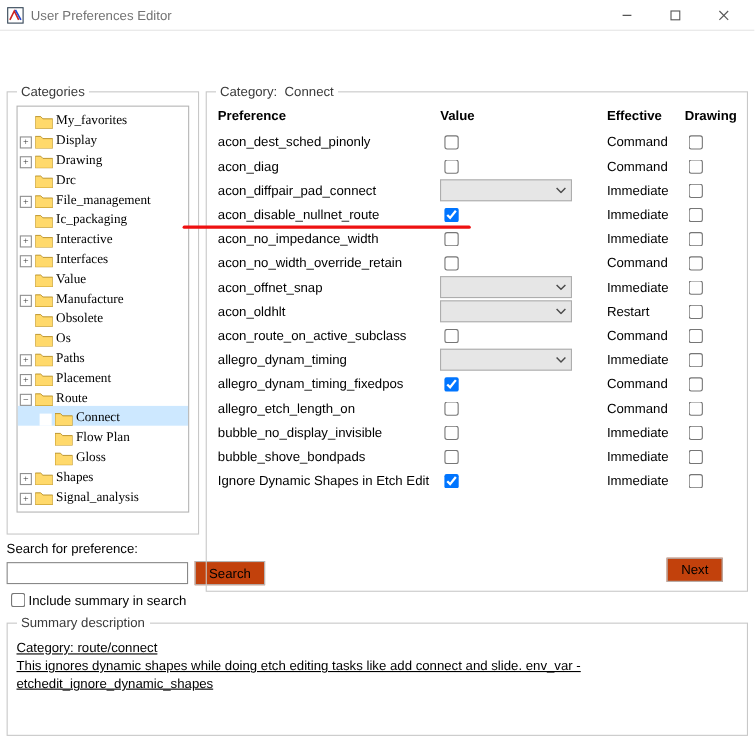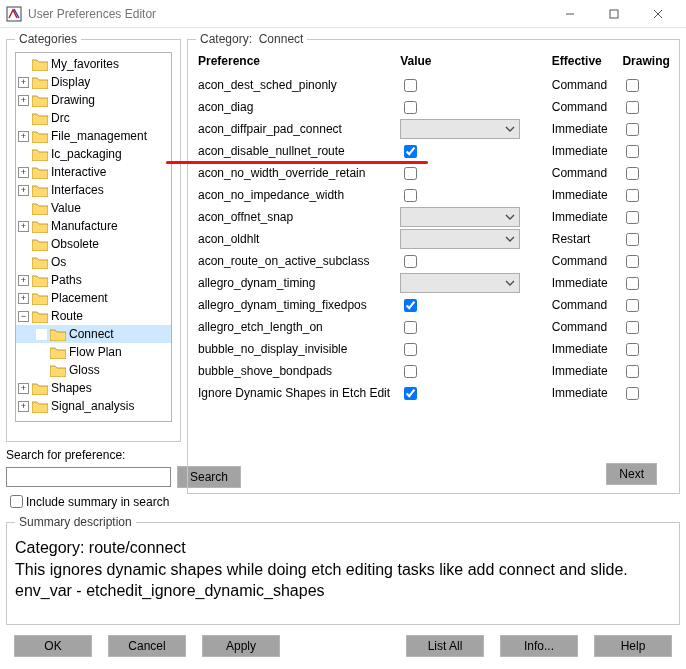--- a/index.html
+++ b/index.html
@@ -31,38 +31,40 @@
     border-radius: 0;
     margin: 0;
     padding: 6px 8px 8px 8px;
   }
   legend { font-size: 12px; color:#3a3a3a; padding: 0 4px; }
 
   .content {
     display:flex;
     gap:6px;
     padding:4px 6px 0 6px;
+    margin-top:44px;
   }
   .left-pane { width:175px; display:flex; flex-direction:column; gap:6px; }
   .right-pane { flex:1; }
 
   .tree-wrap {
     border:1px solid #b5b5b5;
     height:370px;
     overflow-y:scroll;
     overflow-x:hidden;
     background:#fff;
     padding:2px 0;
   }
   .tree-row {
-    display:flex; align-items:center;
+    display:flex; align-items:flex-end;
     height:18px;
     padding-left:2px;
     white-space:nowrap;
     cursor:default;
+    font-family:Liberation Serif, serif;
   }
   .tw-toggle {
     width:11px; height:11px;
     border:1px solid #8f8f8f;
     display:flex; align-items:center; justify-content:center;
     font-size:9px; line-height:1; color:#333;
     margin-right:2px;
     background:#fff;
   }
   .tw-toggle.none { border:none; }
@@ -105,30 +107,30 @@
   }
   .val-combo svg { }
 
   .annot-line {
     position:absolute;
     height:3px; background:#e11; border-radius:2px;
     pointer-events:none;
   }
 
   .btn {
-    background:#a3a3a3;
+    background:#c2410c;
     border:1px solid #b5b5b5;
     height:22px; padding:0 12px;
     font:inherit; font-size:12px;
     cursor:pointer;
   }
   .next-btn-row { position:absolute; right:22px; bottom:8px; }
 
   .summary-fieldset { margin:4px 6px 0 6px; height:110px; }
-  .summary-body { font-size:16px; line-height:1.35; padding-top:2px; }
+  .summary-body { font-size:12px; line-height:1.35; padding-top:2px;text-decoration:underline; }
 
   .footer {
     display:flex; justify-content:space-between;
     padding:10px 14px 0 14px;
   }
   .footer .grp { display:flex; gap:16px; }
   .footer .btn { width:78px; }
 
   ::-webkit-scrollbar { width:16px; }
   ::-webkit-scrollbar-track { background:#f1f1f1; }
@@ -383,29 +385,29 @@
               <td>Immediate</td>
               <td><input type="checkbox" class="val-check" style=""></td>
             </tr>
             <tr>
               <td style="position: relative;">acon_disable_nullnet_route<div class="annot-line" style="left: -30px; right: -30px; bottom: -2px;"></div></td>
               <td><input type="checkbox" class="val-check" checked="" style=""></td>
               <td>Immediate</td>
               <td><input type="checkbox" class="val-check" style=""></td>
             </tr>
             <tr>
+              <td style="position: relative;">acon_no_impedance_width</td>
+              <td><input type="checkbox" class="val-check" style=""></td>
+              <td>Immediate</td>
+              <td><input type="checkbox" class="val-check" style=""></td>
+            </tr>
+            <tr>
               <td style="position: relative;">acon_no_width_override_retain</td>
               <td><input type="checkbox" class="val-check" style=""></td>
               <td>Command</td>
-              <td><input type="checkbox" class="val-check" style=""></td>
-            </tr>
-            <tr>
-              <td style="position: relative;">acon_no_impedance_width</td>
-              <td><input type="checkbox" class="val-check" style=""></td>
-              <td>Immediate</td>
               <td><input type="checkbox" class="val-check" style=""></td>
             </tr>
             <tr>
               <td style="position: relative;">acon_offnet_snap</td>
               <td>
                 <div class="val-combo">
                   <svg width="10" height="6">
                     <use href="#chev-g"></use>
                   </svg>
                 </div>

